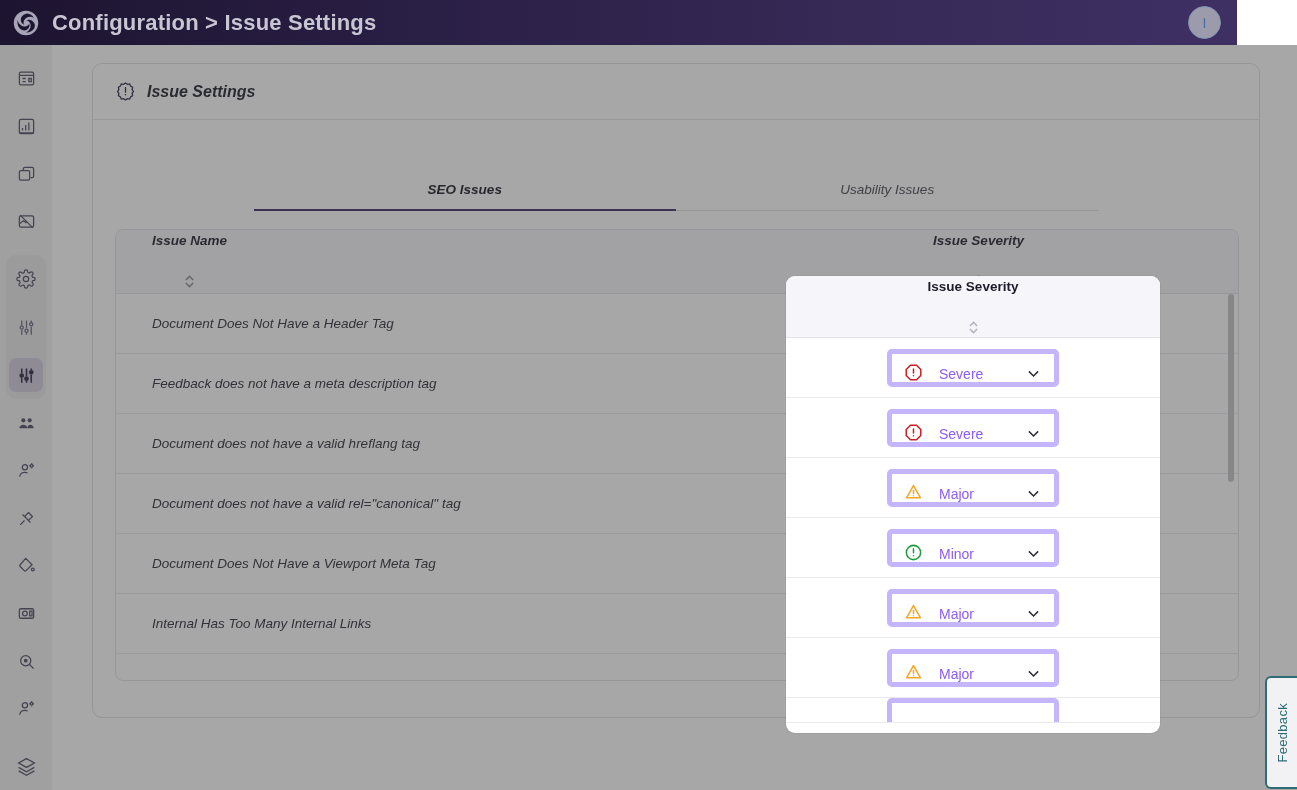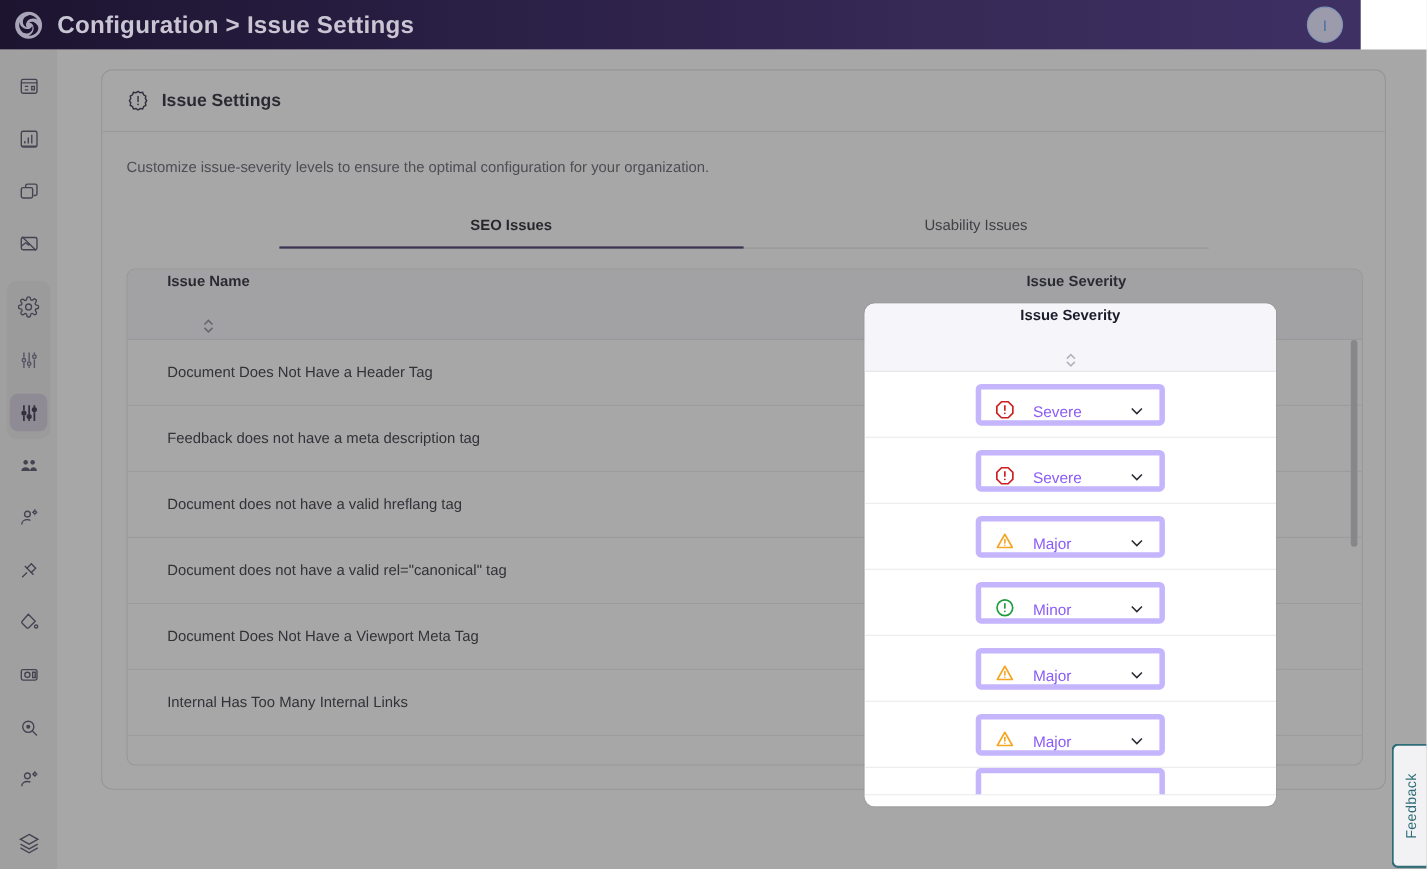--- a/index.html
+++ b/index.html
@@ -56,20 +56,21 @@
   .page {
     position: absolute; left: 52px; top: 45px;
     width: 1245px; height: 745px; background: #ffffff;
     overflow: hidden;
   }
   .card {
     position: absolute; left: 40px; top: 18px;
     width: 1168px; height: 655px;
     background: #ffffff; border: 1px solid #e0e0e5; border-radius: 10px;
     overflow: hidden;
+    font-style: italic;
   }
   .card-head {
     height: 56px; border-bottom: 1px solid #e6e6ea;
     display: flex; align-items: center; padding-left: 22px; gap: 11px;
   }
   .card-head h1 { font-size: 16px; font-weight: bold; color: #1b1b2a; }
   .card-body { padding: 24px 22px 0 22px; }
   .subtitle { font-size: 13.5px; color: #5b5b66; }
 
   
@@ -291,21 +292,20 @@
       <div class="card-head">
         <svg width="21" height="21" viewBox="0 0 24 24" fill="none" stroke="#2c2640" stroke-width="1.5">
           <path d="M12 2.3l2.2 1.5 2.6-.4 1 2.5 2.3 1.3-.5 2.6 1.4 2.2-1.4 2.2.5 2.6-2.3 1.3-1 2.5-2.6-.4L12 21.7l-2.2-1.5-2.6.4-1-2.5-2.3-1.3.5-2.6L3 12l1.4-2.2-.5-2.6 2.3-1.3 1-2.5 2.6.4z"></path>
           <path d="M12 7.6v5.2" stroke-linecap="round"></path>
             <circle cx="12" cy="15.8" r=".9" fill="#2c2640" stroke="none"></circle>
         </svg>
         <h1>Issue Settings</h1>
       </div>
 
       <div class="card-body">
-        <div class="subtitle">Customize issue-severity levels to ensure the optimal configuration for your organization.</div>
 
         <div class="tabs">
           <div class="tab active">SEO Issues</div>
           <div class="tab">Usability Issues</div>
         </div>
 
 
         <div class="table-wrap">
           <table>
             <thead>

